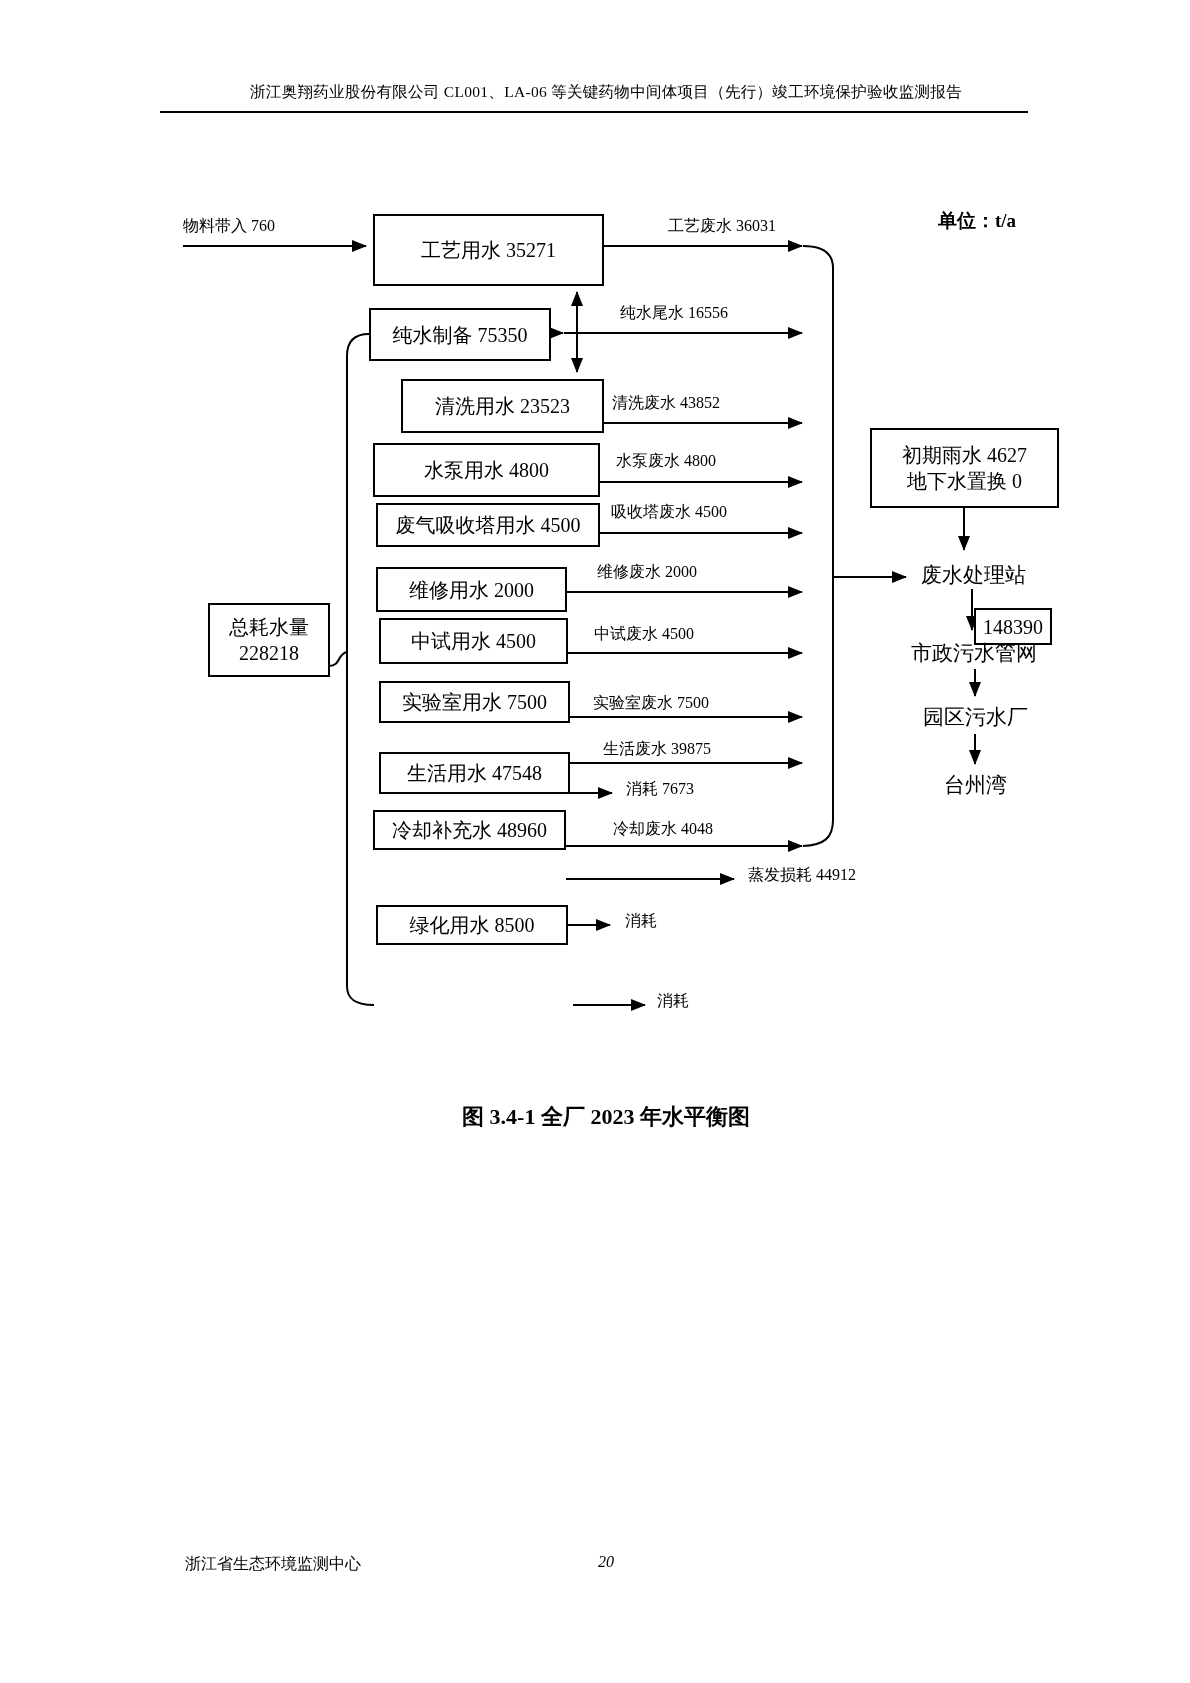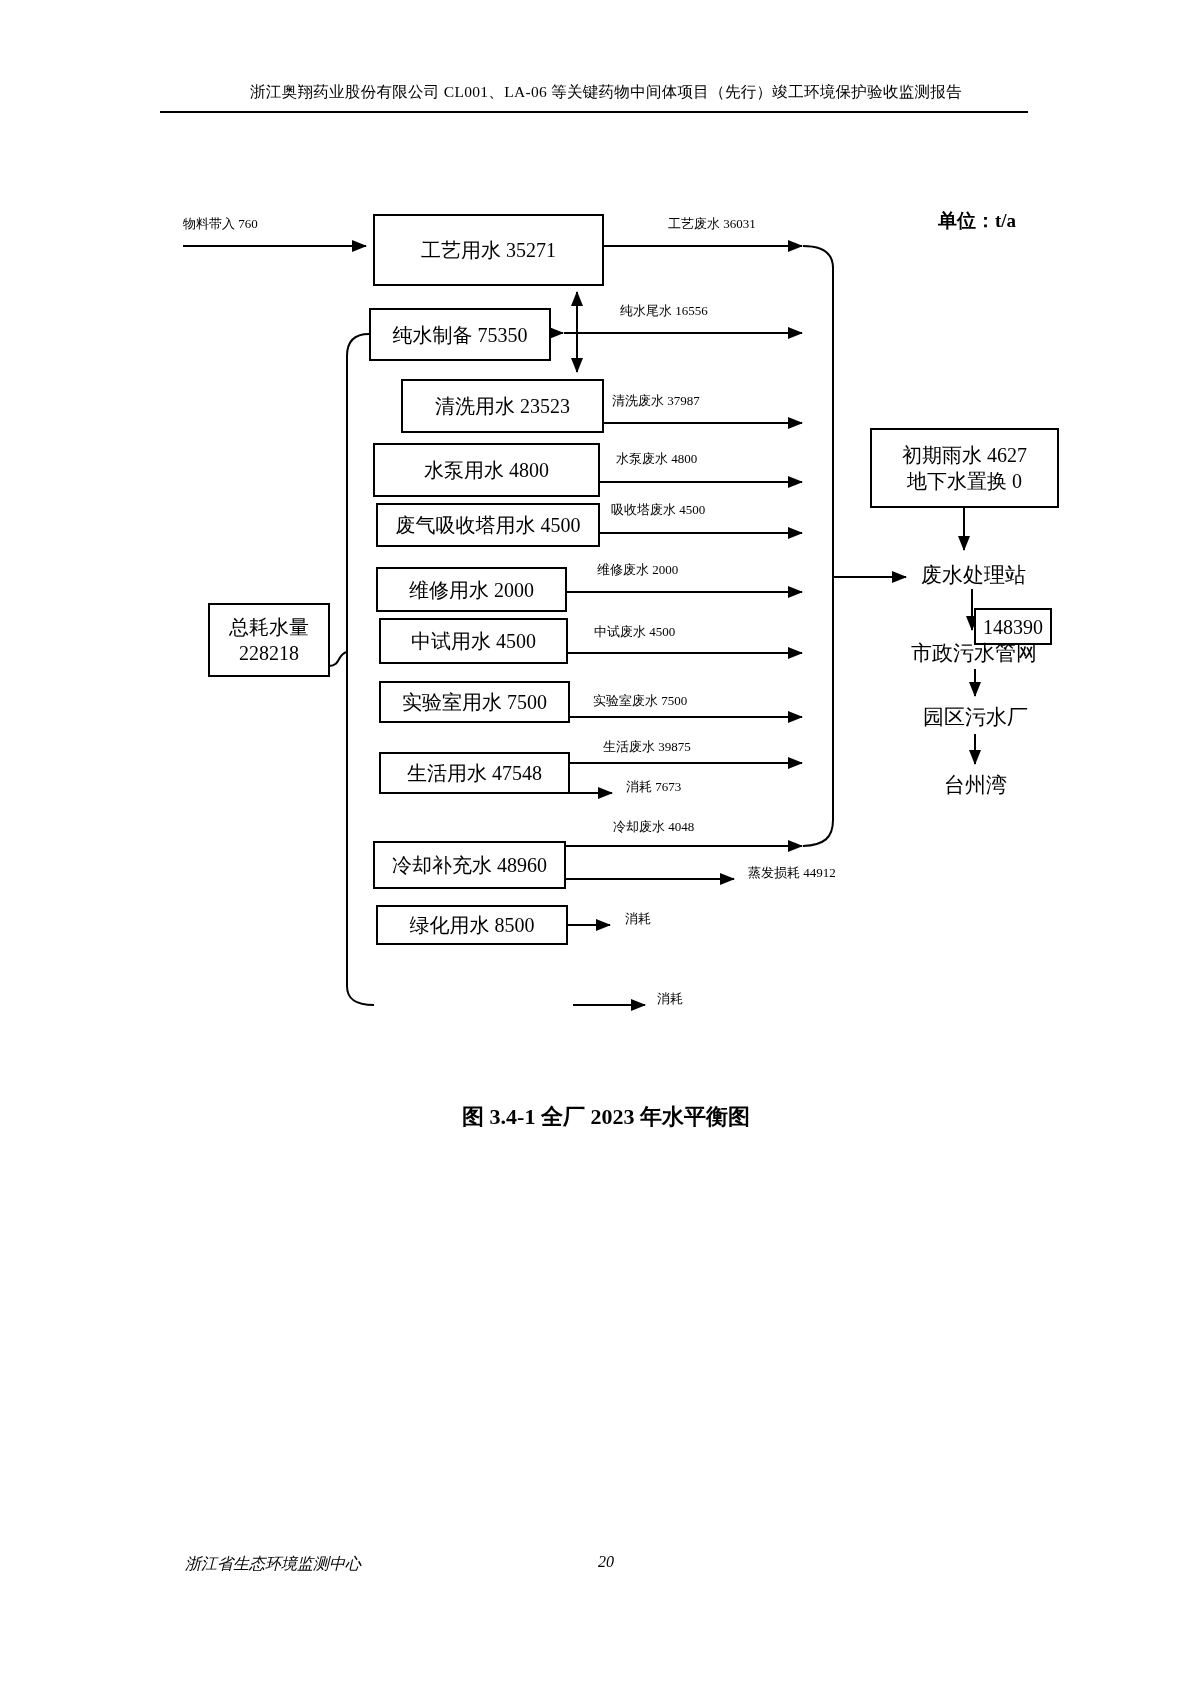--- a/index.html
+++ b/index.html
@@ -17,25 +17,25 @@
     text-align:center;font-size:15.5px;letter-spacing:.3px;white-space:nowrap;
   }
   .hdr-rule{position:absolute;left:160px;top:111px;width:868px;border-top:2px solid #000;}
   .svglayer{position:absolute;left:0;top:0;z-index:1;}
   .box{
     position:absolute;box-sizing:border-box;z-index:2;
     border:2px solid #000;background:#fff;
     display:flex;flex-direction:column;align-items:center;justify-content:center;
     font-size:20px;line-height:1.3;text-align:right;white-space:nowrap;
   }
-  .lbl{position:absolute;z-index:2;font-size:13px;white-space:nowrap;line-height:1.1;}
+  .lbl{position:absolute;z-index:2;font-size:16px;white-space:nowrap;line-height:1.1;}
   .node{position:absolute;z-index:2;font-size:21px;white-space:nowrap;line-height:1.1;}
   .unit{position:absolute;left:938px;top:208px;z-index:2;font-size:19px;font-weight:bold;white-space:nowrap;}
   .caption{position:absolute;left:0;top:1102px;width:100%;text-align:center;font-size:22px;font-weight:bold;white-space:nowrap;}
-  .footer-left{position:absolute;left:185px;top:1554px;font-size:16px;white-space:nowrap;font-style:italic;}
+  .footer-left{position:absolute;left:185px;top:1554px;font-size:16px;white-space:nowrap;}
   .footer-page{position:absolute;left:0;top:1553px;width:100%;text-align:center;font-size:16px;font-style:italic;}
 </style>
 </head>
 <body>
 
 <div class="page">
 
   <div class="hdr">浙江奥翔药业股份有限公司 CL001、LA-06 等关键药物中间体项目（先行）竣工环境保护验收监测报告</div>
   <div class="hdr-rule"></div>
 
@@ -109,21 +109,21 @@
     </div>
   <div class="box" style="left:379px;top:618px;width:189px;height:46px">
       <span>中试用水 4500</span>
     </div>
   <div class="box" style="left:379px;top:681px;width:191px;height:42px">
       <span>实验室用水 7500</span>
     </div>
   <div class="box" style="left:379px;top:752px;width:191px;height:42px">
       <span>生活用水 47548</span>
     </div>
-  <div class="box" style="left:373px;top:841px;width:193px;height:48px">
+  <div class="box" style="left:373px;top:810px;width:193px;height:40px">
       <span>冷却补充水 48960</span>
     </div>
   <div class="box" style="left:376px;top:905px;width:192px;height:40px">
       <span>绿化用水 8500</span>
     </div>
 
   <div class="box" style="left:208px;top:603px;width:122px;height:74px">
     <span>总耗水量</span>
     <span>228218</span>
   </div>
@@ -133,21 +133,21 @@
     <span>地下水置换 0</span>
   </div>
 
   <div class="box" style="left:974px;top:608px;width:78px;height:37px">
       <span>148390</span>
     </div>
 
   <div class="lbl" style="left:183px;top:217px">物料带入 760</div>
   <div class="lbl" style="left:668px;top:217px">工艺废水 36031</div>
   <div class="lbl" style="left:620px;top:304px">纯水尾水 16556</div>
-  <div class="lbl" style="left:612px;top:394px">清洗废水 37987</div>
+  <div class="lbl" style="left:612px;top:394px">清洗废水 43852</div>
   <div class="lbl" style="left:616px;top:452px">水泵废水 4800</div>
   <div class="lbl" style="left:611px;top:503px">吸收塔废水 4500</div>
   <div class="lbl" style="left:597px;top:563px">维修废水 2000</div>
   <div class="lbl" style="left:594px;top:625px">中试废水 4500</div>
   <div class="lbl" style="left:593px;top:694px">实验室废水 7500</div>
   <div class="lbl" style="left:603px;top:740px">生活废水 39875</div>
   <div class="lbl" style="left:626px;top:780px">消耗 7673</div>
   <div class="lbl" style="left:613px;top:820px">冷却废水 4048</div>
   <div class="lbl" style="left:748px;top:866px">蒸发损耗 44912</div>
   <div class="lbl" style="left:625px;top:912px">消耗</div>

